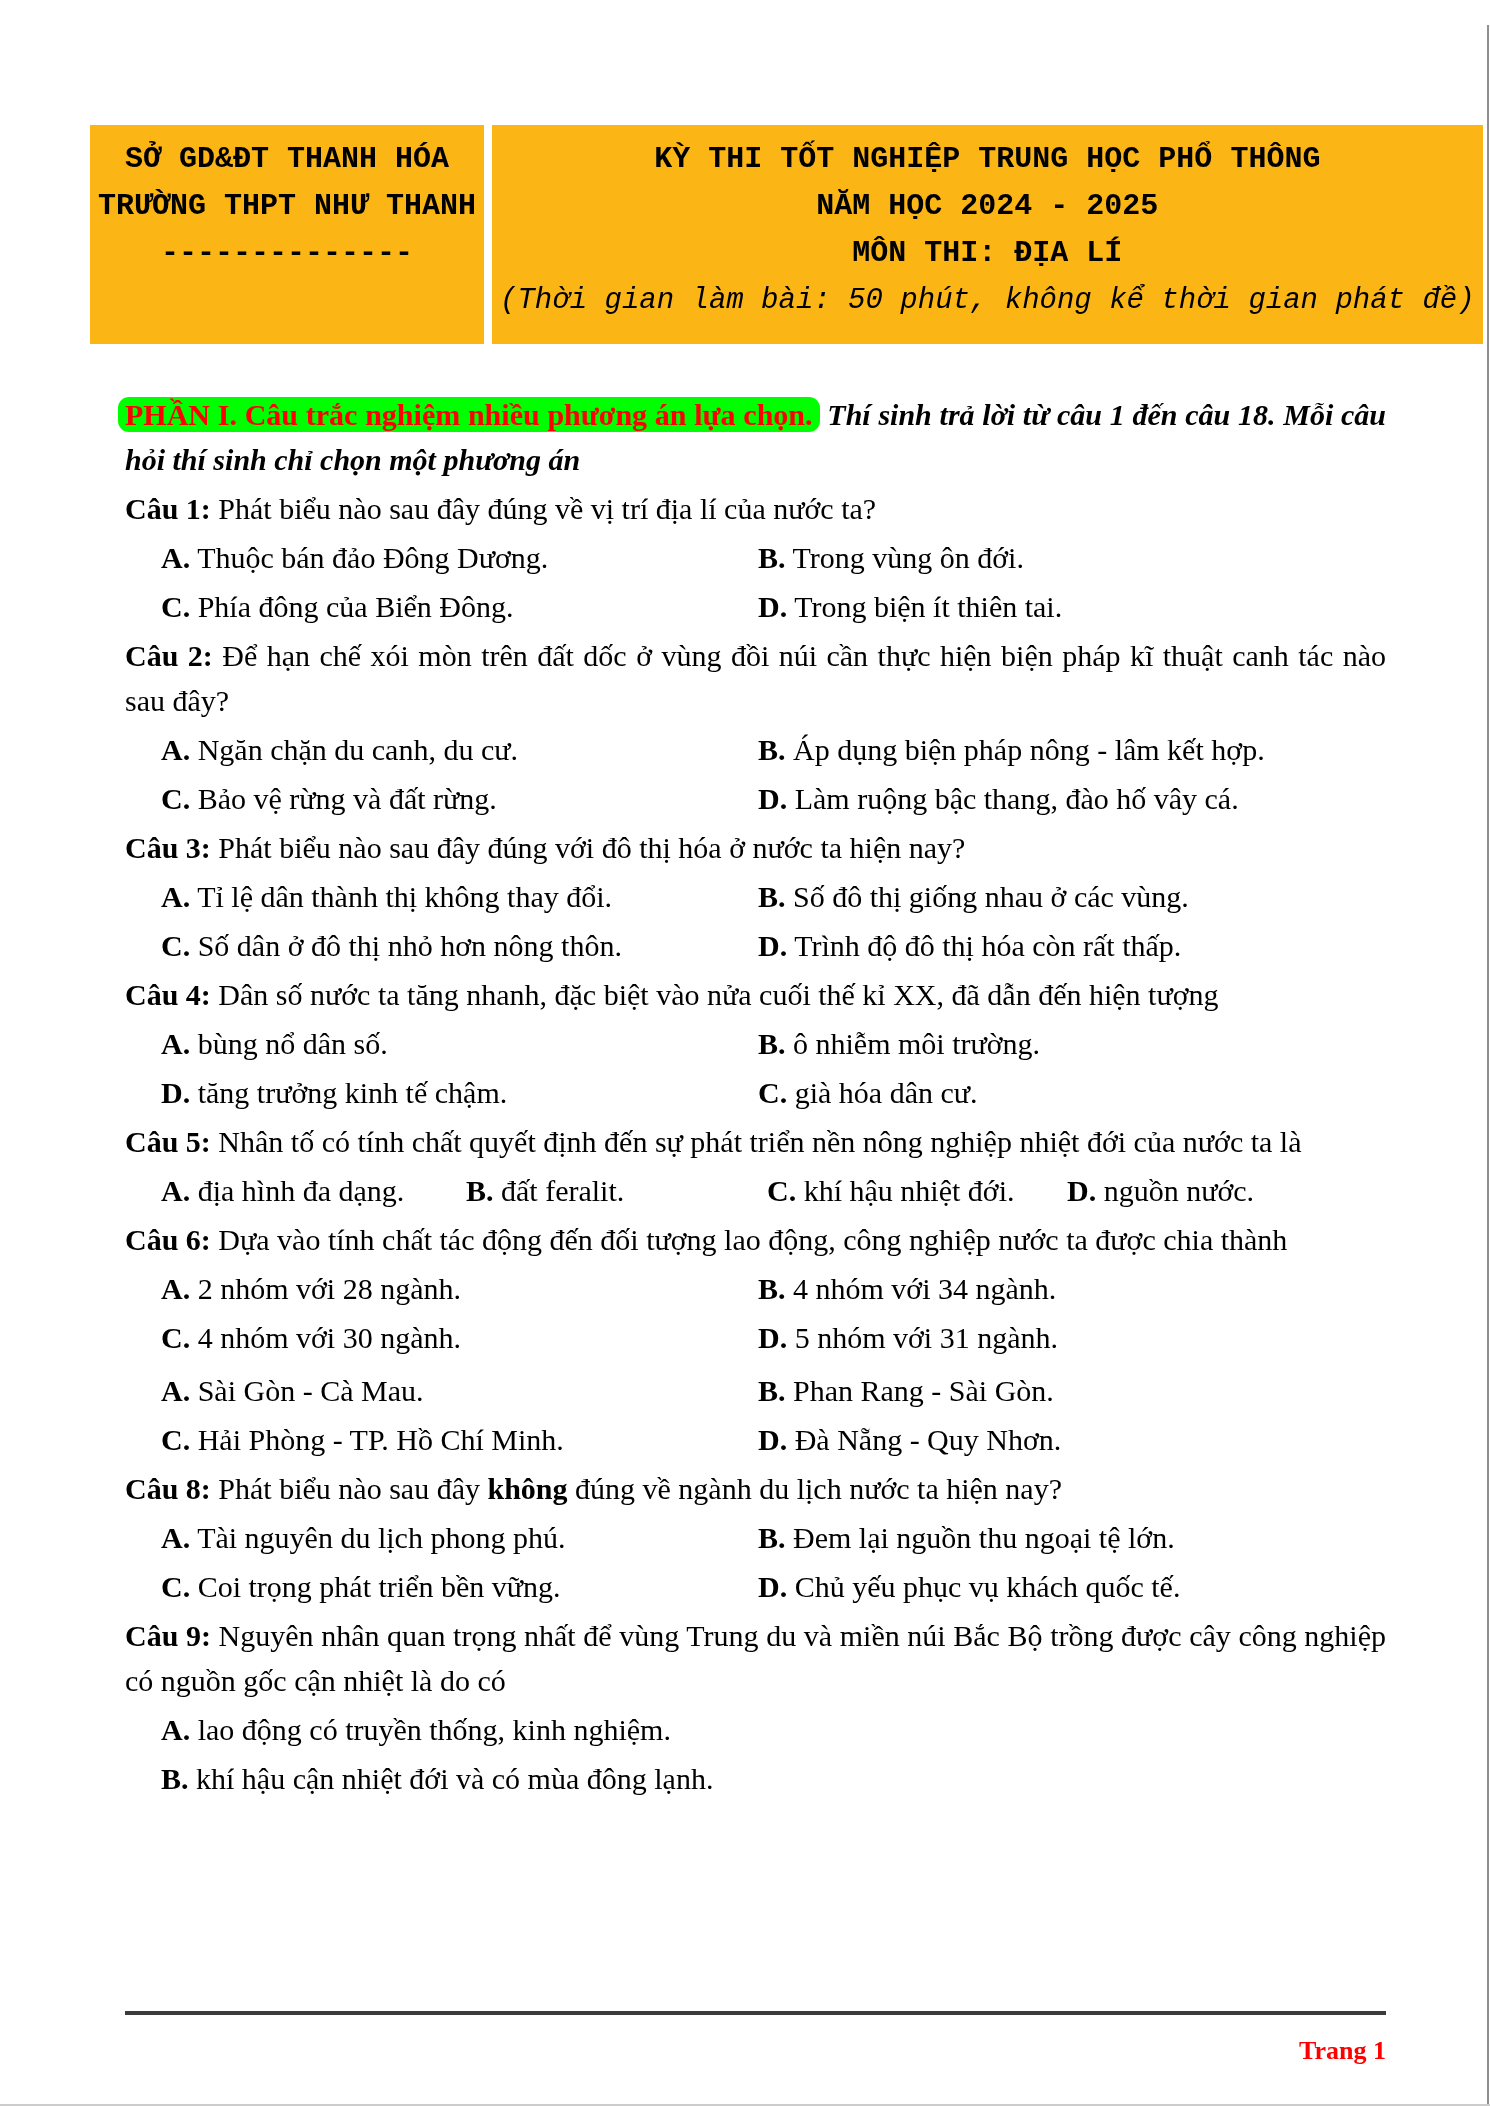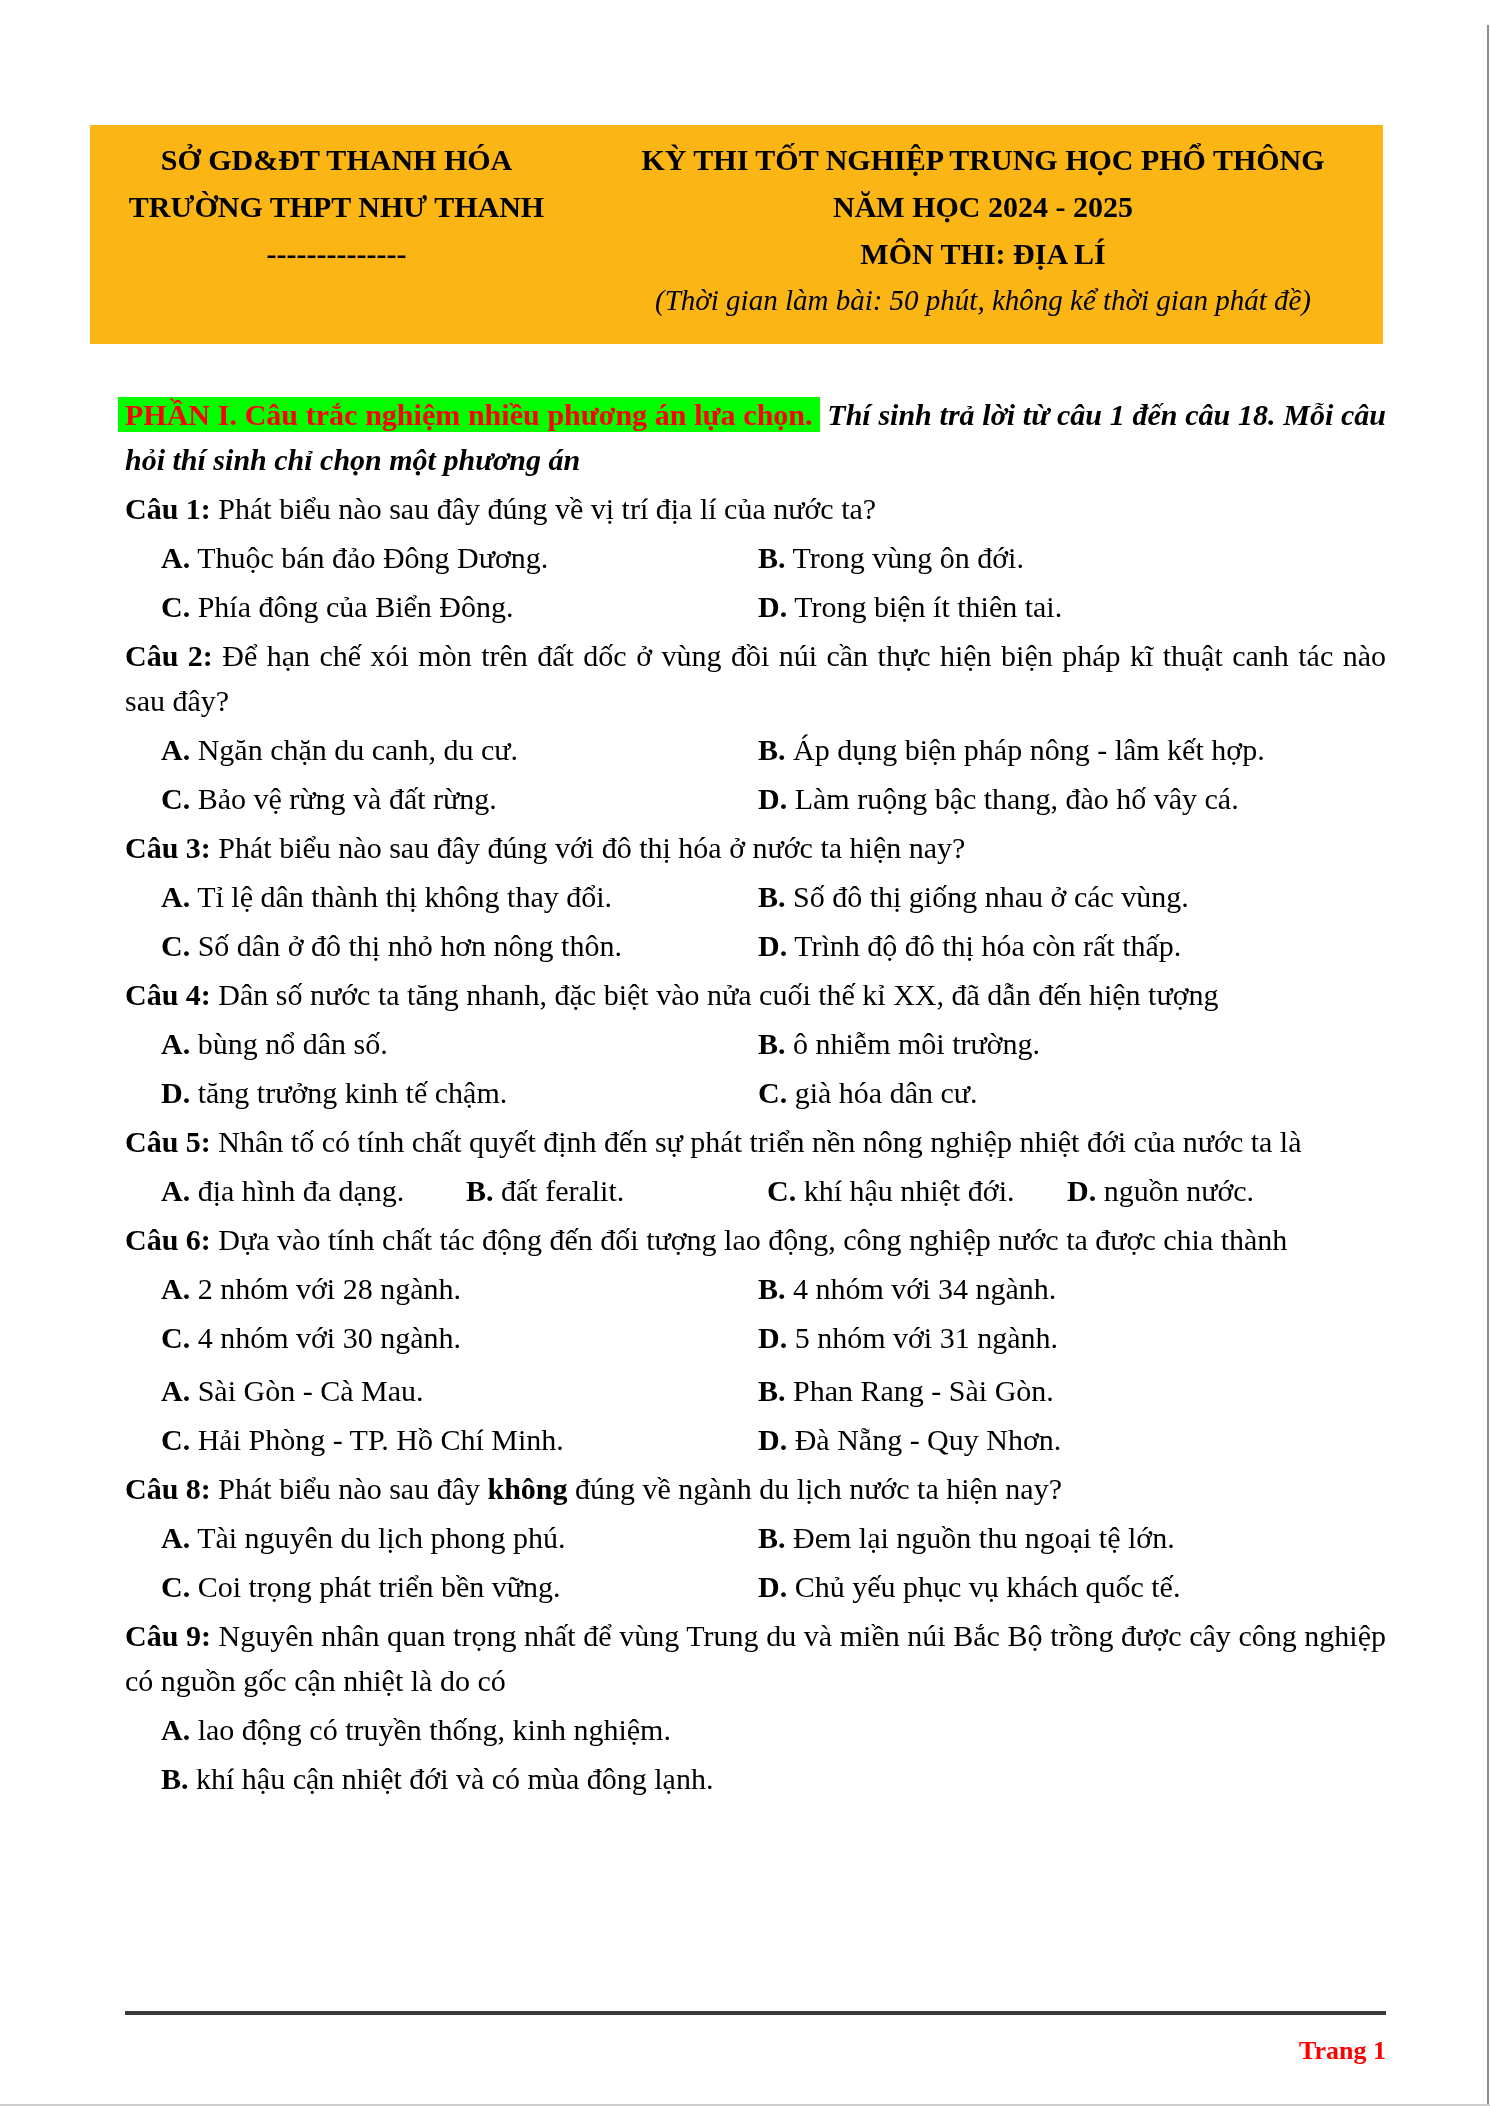--- a/index.html
+++ b/index.html
@@ -2,30 +2,30 @@
 <html lang="vi"><head>
 <meta charset="utf-8">
 <style>
   * { margin:0; padding:0; box-sizing:border-box; }
   html,body { background:#ffffff; }
   .page {
     position:relative; width:1490px; height:2106px; background:#fff;
     font-family:"Liberation Serif","DejaVu Serif",serif; color:#000; overflow:hidden;
   }
   
-  .exam-header { position:absolute; left:90px; top:125px; width:1293px; display:flex; gap:0; }
+  .exam-header { position:absolute; left:90px; top:125px; width:1293px; display:flex; gap:8px;font-family:Liberation Mono, monospace; }
   .cell { text-align:center; padding:11px 8px 20px 8px; }
   .cell.left  { width:493px; }
   .cell.right { flex:1; }
   .cell .line { font-size:30px; font-weight:bold; line-height:47px; white-space:nowrap; }
   .cell .line.duration { font-weight:normal; font-style:italic; font-size:29px; white-space:nowrap; }
   
   .doc-body { position:absolute; left:125px; top:392px; width:1261px; font-size:30px; line-height:45px; }
   .intro { font-weight:bold; text-align:justify; }
-  .hl { padding:1px 7px; margin-left:-7px; }
+  .hl { padding:1px 7px; margin-left:-7px;border-radius:11px; }
   .it { font-style:italic; }
   .b  { font-weight:bold; }
   .question { margin-top:4px; }
   .q-title { text-align:justify; line-height:45px; }
   .q-label { font-weight:bold; }
   .options { display:grid; padding-left:36px; }
   .options.layout-two-col     { grid-template-columns:597px auto; }
   .options.layout-four-in-row { grid-template-columns:305px 301px 300px auto; }
   .options.layout-stacked     { grid-template-columns:1fr; }
   .option { display:block; margin-top:4px; line-height:45px; white-space:nowrap; }

